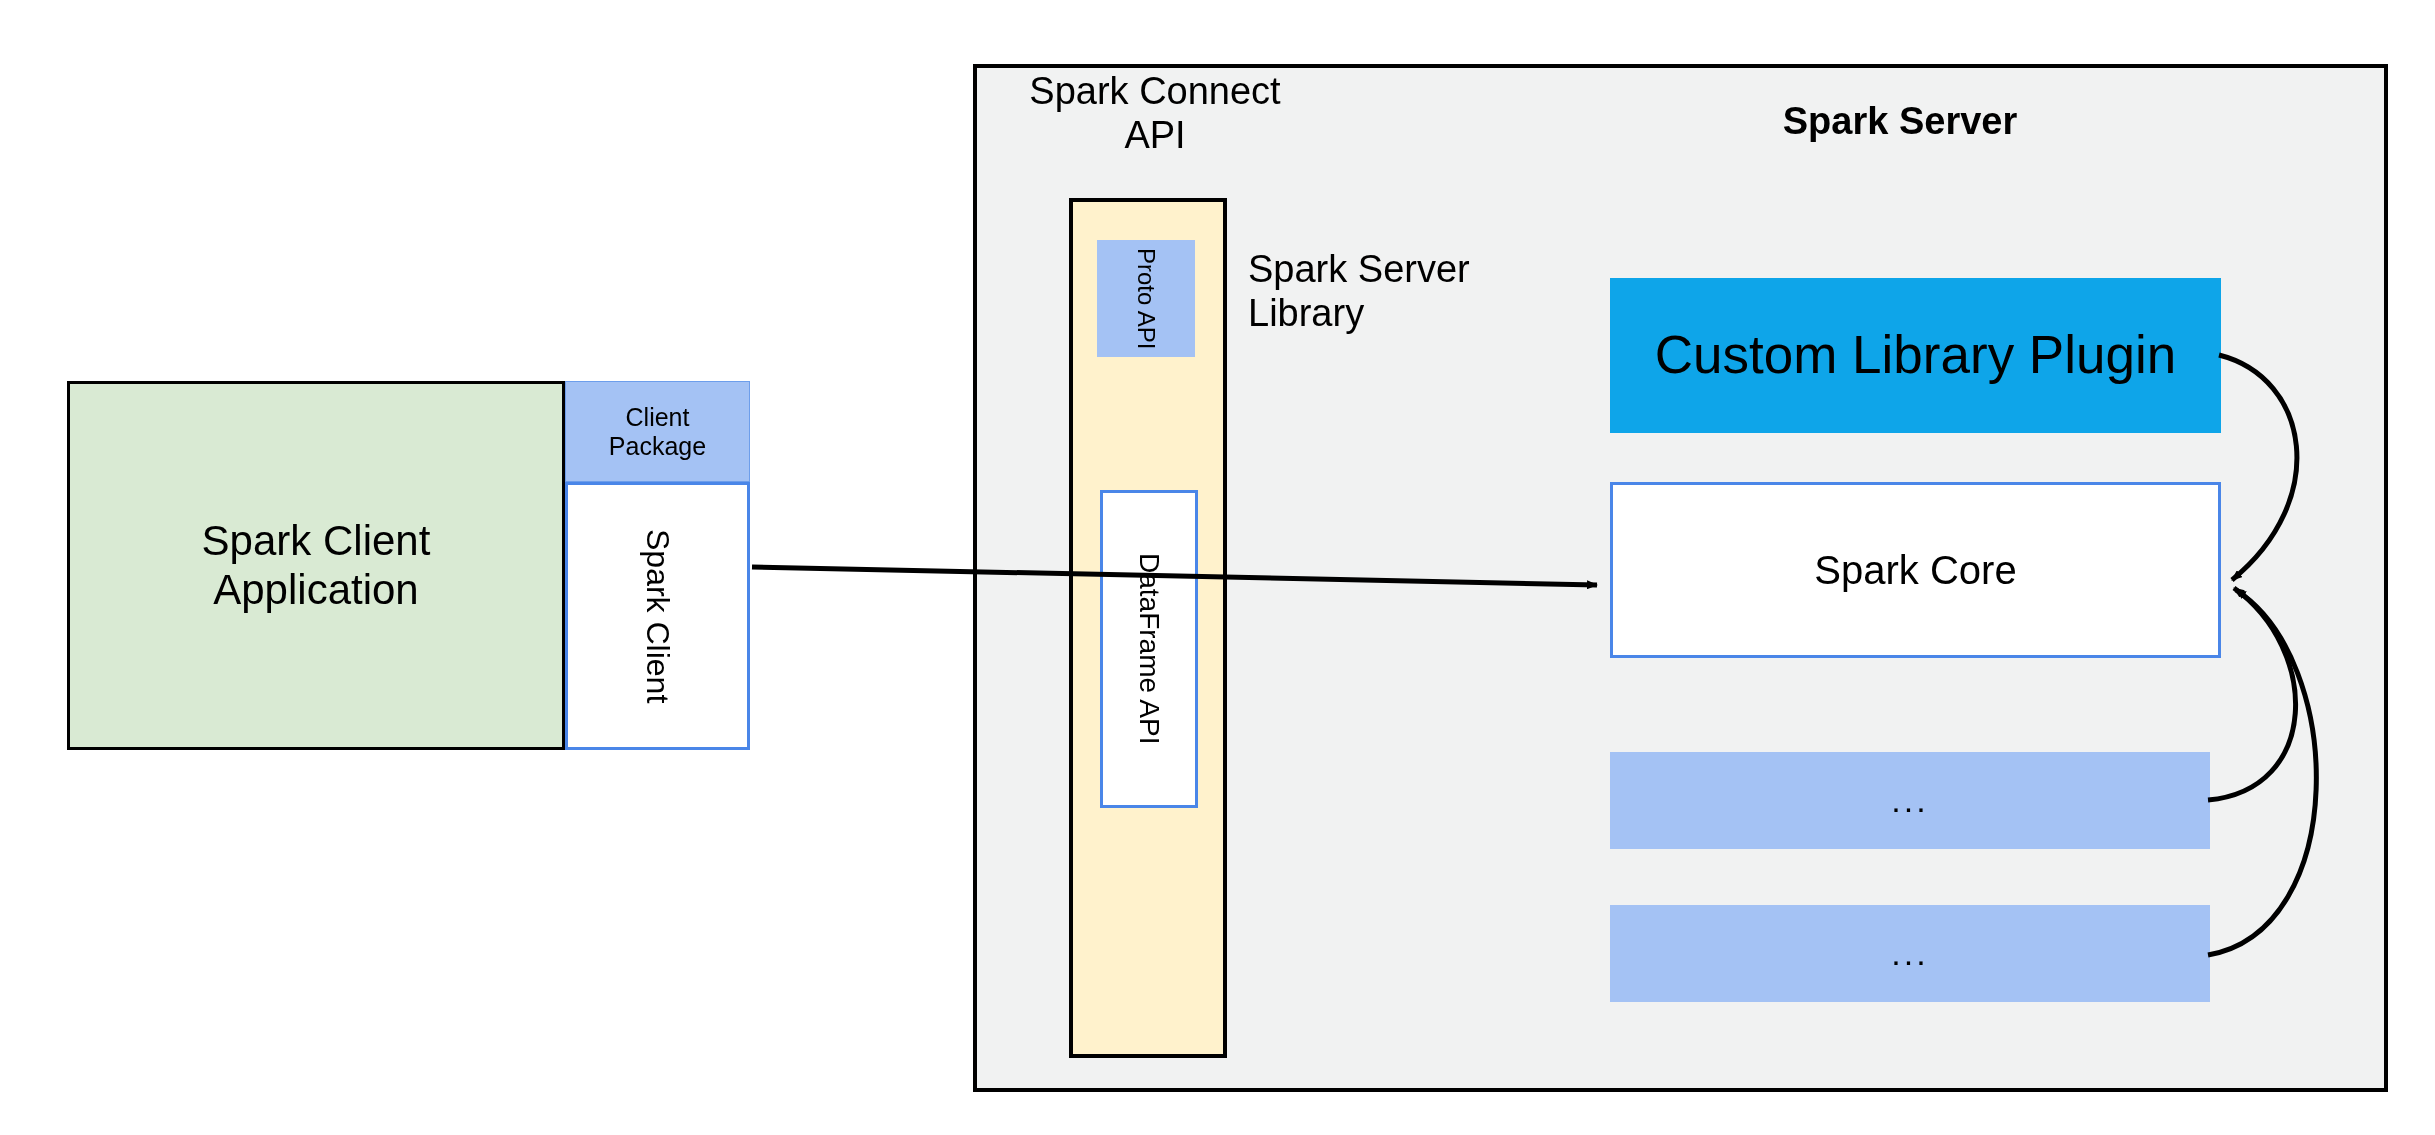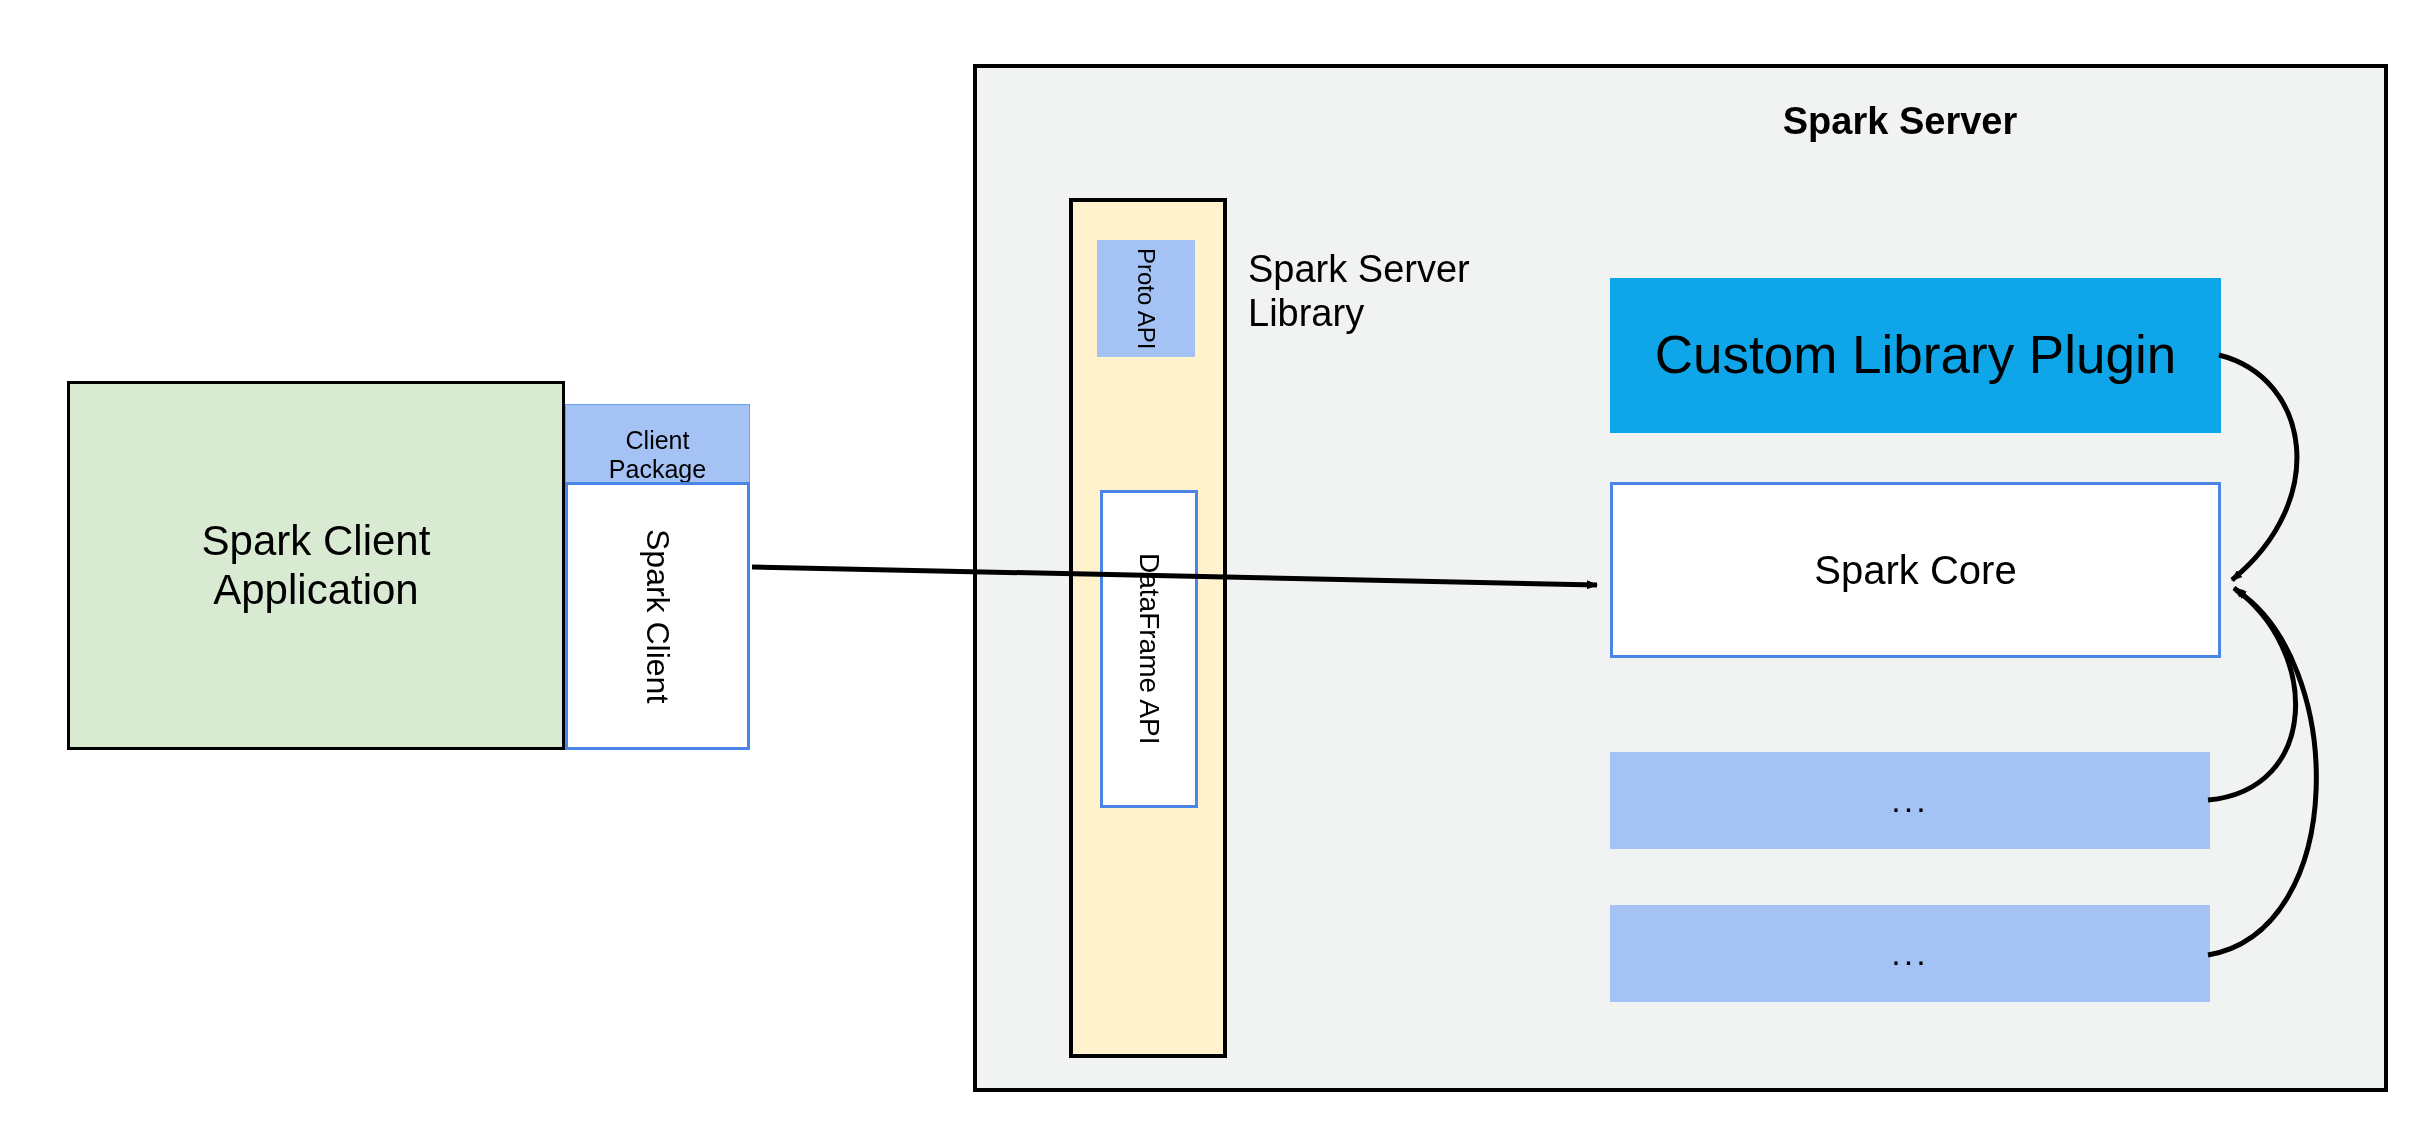--- a/index.html
+++ b/index.html
@@ -36,21 +36,21 @@
     height: 369px;
     background: #d9ead3;
     border: 3px solid #000000;
     font-size: 42px;
     z-index: 2;
   }
   #client-app .label { white-space: pre-line; }
 
   #client-package {
     left: 565px;
-    top: 404px;
+    top: 381px;
     width: 185px;
     height: 101px;
     background: #a4c2f4;
     border: 1px solid #6d9eeb;
     font-size: 25px;
     z-index: 3;
   }
   #client-package .label { white-space: pre-line; }
 
   #spark-client {
@@ -210,20 +210,24 @@
     pointer-events: none;
   }
 </style>
 </head>
 <body>
 
 <div id="canvas">
 
   <div class="node" id="server-container"></div>
 
+  <div class="node" id="spark-connect-api-label">
+    <span class="label">Spark Connect
+API</span>
+  </div>
 
   <div class="node" id="spark-server-title">
     <span class="label">Spark Server</span>
   </div>
 
   <div class="node" id="server-library-box"></div>
 
   <div class="node" id="proto-api">
     <span class="vlabel">Proto API</span>
   </div>

